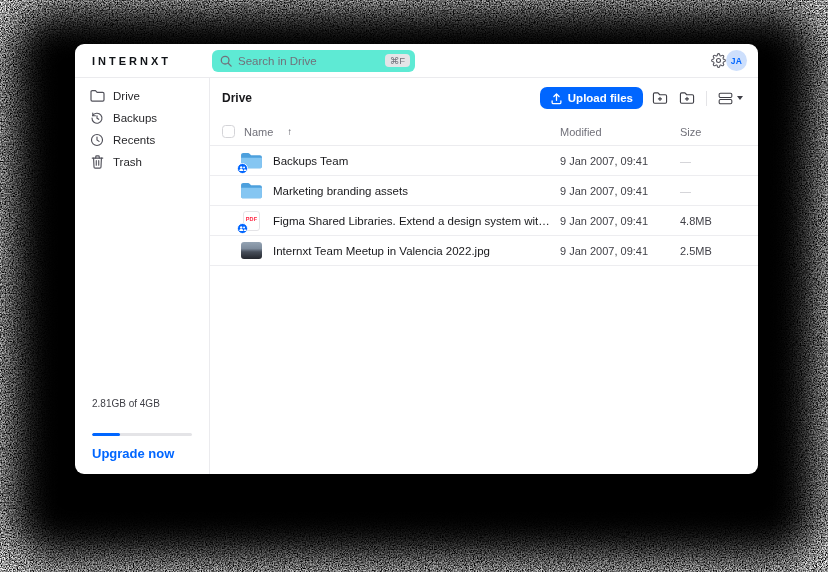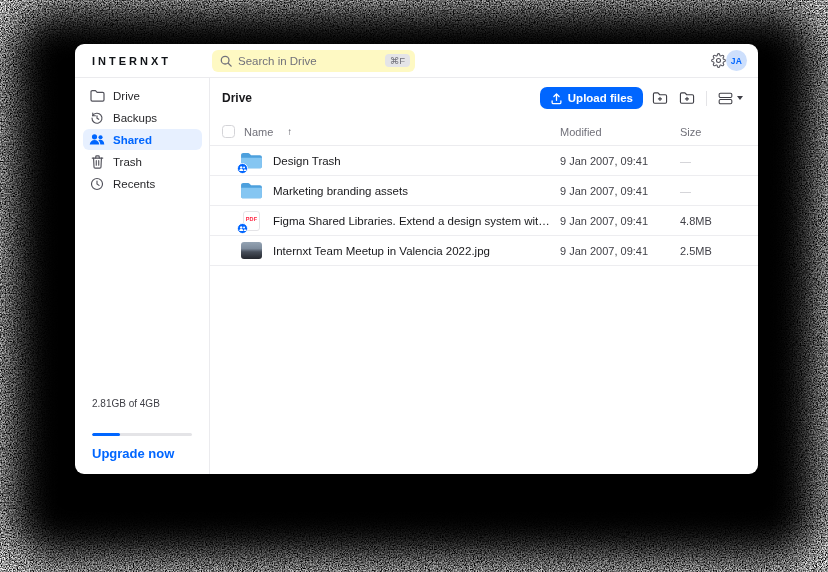--- a/index.html
+++ b/index.html
@@ -23,21 +23,21 @@
   .topbar{
     height:33px;flex:0 0 33px;display:flex;align-items:center;
     border-bottom:1px solid #ebebee;
   }
   .logo{
     width:135px;flex:0 0 135px;padding-left:17px;box-sizing:border-box;
     font-size:11px;font-weight:bold;letter-spacing:3px;color:#111418;
   }
   .topbar-main{flex:1;display:flex;align-items:center;justify-content:space-between;padding:0 11px 0 2px;}
   .search{
-    width:203px;height:22px;background:#fef9c3;border-radius:6px;
+    width:203px;height:22px;background:#5eead4;border-radius:6px;
     display:flex;align-items:center;padding:0 5px 0 8px;box-sizing:border-box;gap:6px;
   }
   .search-ph{flex:1;font-size:11.5px;color:#71717a;}
   .kbd{
     background:#e4e4e7;color:#71717a;font-size:9.5px;border-radius:4px;
     padding:2px 5px;line-height:1;
   }
   .top-right{display:flex;align-items:center;gap:0;}
   .gear{display:flex;align-items:center;}
   .avatar{
@@ -166,50 +166,39 @@
           <div class="s-item">
     <span class="s-icon">
               <svg width="14" height="14" viewBox="0 0 16 16" fill="none" stroke="#52525b" stroke-width="1.3" stroke-linecap="round" stroke-linejoin="round">
                 <path d="M3.1 5.3A5.7 5.7 0 1 1 2.3 8"></path>
                 <path d="M3.2 2.4v3h3"></path>
                 <path d="M8 5.4V8.2l2 1.3"></path>
               </svg>
             </span>
     <span class="s-label">Backups</span>
   </div>
-          <div class="s-item active">
+          <div class="s-item">
     <span class="s-icon">
-              <svg width="16" height="13" viewBox="0 0 18 14" fill="#0066ff">
-                <circle cx="6.2" cy="4" r="2.9"></circle>
-                <circle cx="13" cy="4.5" r="2.3"></circle>
-                <path d="M.8 12.6c.3-3 2.5-5 5.4-5s5.1 2 5.4 5z"></path>
-                <path d="M12.7 12.6c-.1-1.9-.9-3.6-2.2-4.7.7-.3 1.5-.5 2.4-.5 2.3 0 4.1 1.8 4.3 5.2z"></path>
+              <svg width="14" height="14" viewBox="0 0 16 16" fill="none" stroke="#52525b" stroke-width="1.3" stroke-linecap="round">
+                <circle cx="8" cy="8" r="6.3"></circle>
+                <path d="M8 4.6V8l2.3 1.6"></path>
               </svg>
             </span>
-    <span class="s-label">Shared</span>
+    <span class="s-label">Recents</span>
   </div>
           <div class="s-item">
     <span class="s-icon">
               <svg width="13" height="14" viewBox="0 0 14 16" fill="none" stroke="#52525b" stroke-width="1.3" stroke-linecap="round" stroke-linejoin="round">
                 <path d="M1 3.5h12"></path>
                 <path d="M5 3.5V2c0-.6.4-1 1-1h2c.6 0 1 .4 1 1v1.5"></path>
                 <path d="M2.5 3.5 3 13.6c0 .8.6 1.4 1.4 1.4h5.2c.8 0 1.4-.6 1.4-1.4l.5-10.1"></path>
                 <path d="M5.6 6.5v5.2M8.4 6.5v5.2"></path>
               </svg>
             </span>
     <span class="s-label">Trash</span>
-  </div>
-          <div class="s-item">
-    <span class="s-icon">
-              <svg width="14" height="14" viewBox="0 0 16 16" fill="none" stroke="#52525b" stroke-width="1.3" stroke-linecap="round">
-                <circle cx="8" cy="8" r="6.3"></circle>
-                <path d="M8 4.6V8l2.3 1.6"></path>
-              </svg>
-            </span>
-    <span class="s-label">Recents</span>
   </div>
         </nav>
       <div class="storage">
         <div class="storage-label">2.81GB of 4GB</div>
         <div class="bar">
           <div class="bar-fill" style="width: 28%;"></div>
         </div>
         <div class="upgrade">Upgrade now</div>
       </div>
     </aside>
@@ -276,21 +265,21 @@
                   <path fill="#85c6f2" d="M1 7h22v9c0 1.2-1 2.2-2.2 2.2H3.2C2 18.2 1 17.2 1 16z"></path>
                 </svg>
                 <span class="badge"><svg width="11" height="11" viewBox="0 0 12 12">
                     <circle cx="6" cy="6" r="5.5" fill="#0066ff" stroke="#fff" stroke-width="1"></circle>
                     <circle cx="4.6" cy="4.8" r="1.3" fill="#fff"></circle>
                     <circle cx="7.7" cy="5" r="1.05" fill="#fff"></circle>
                     <path d="M2.4 8.8c.2-1.5 1.1-2.4 2.3-2.4 1.1 0 2 .9 2.2 2.2z" fill="#fff"></path>
                     <path d="M7.3 8.6c.1-1 .7-1.7 1.5-1.7.8 0 1.5.8 1.6 1.9z" fill="#fff"></path>
                   </svg></span>
               </span>
-      <span class="f-name">Design Trash</span>
+      <span class="f-name">Backups Team</span>
     </div>
     <div class="cell-mod">9 Jan 2007, 09:41</div>
     <div class="cell-size dim">—</div>
   </div>
           <div class="t-row">
     <div class="cell-name">
       <span class="f-icon">
                 <svg width="23" height="19" viewBox="0 0 24 20">
                   <path fill="#4da0dd" d="M1 4.2C1 3 2 2 3.2 2h5.4c.4 0 .8.2 1.1.5l1.9 1.9h9.2C22 4.4 23 5.4 23 6.6V16c0 1.2-1 2.2-2.2 2.2H3.2C2 18.2 1 17.2 1 16z"></path>
                   <path fill="#85c6f2" d="M1 7h22v9c0 1.2-1 2.2-2.2 2.2H3.2C2 18.2 1 17.2 1 16z"></path>

